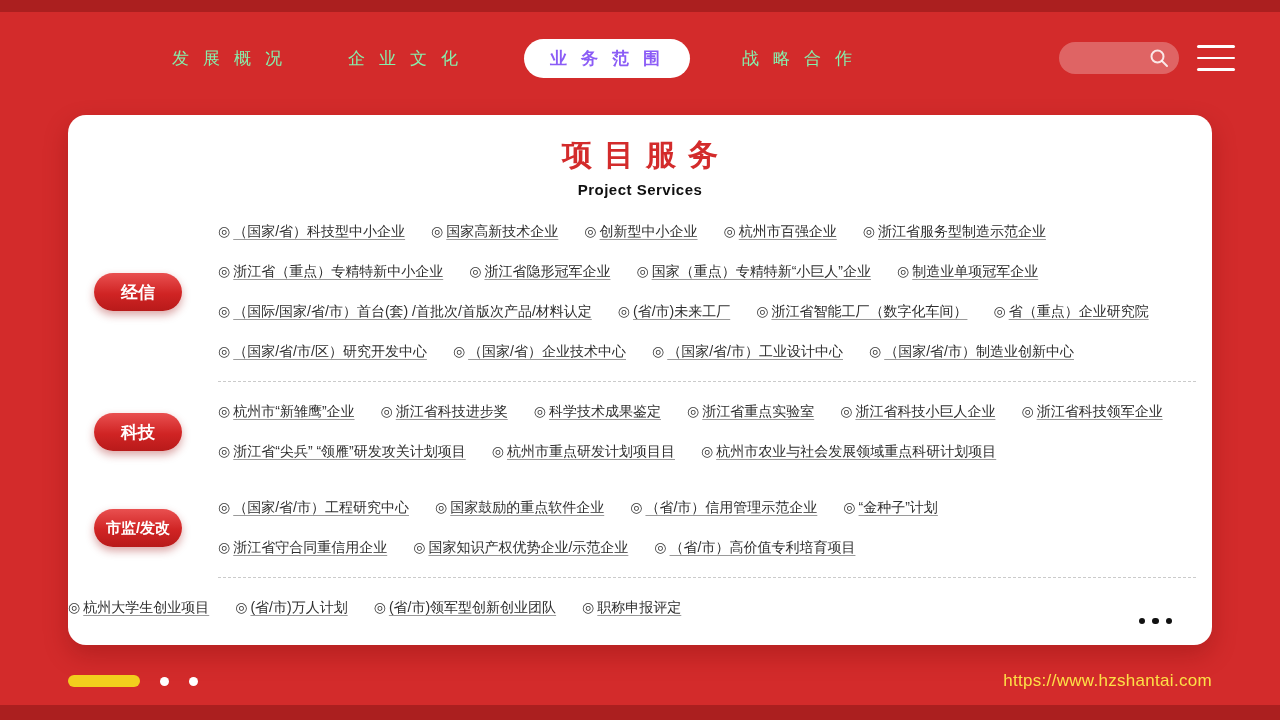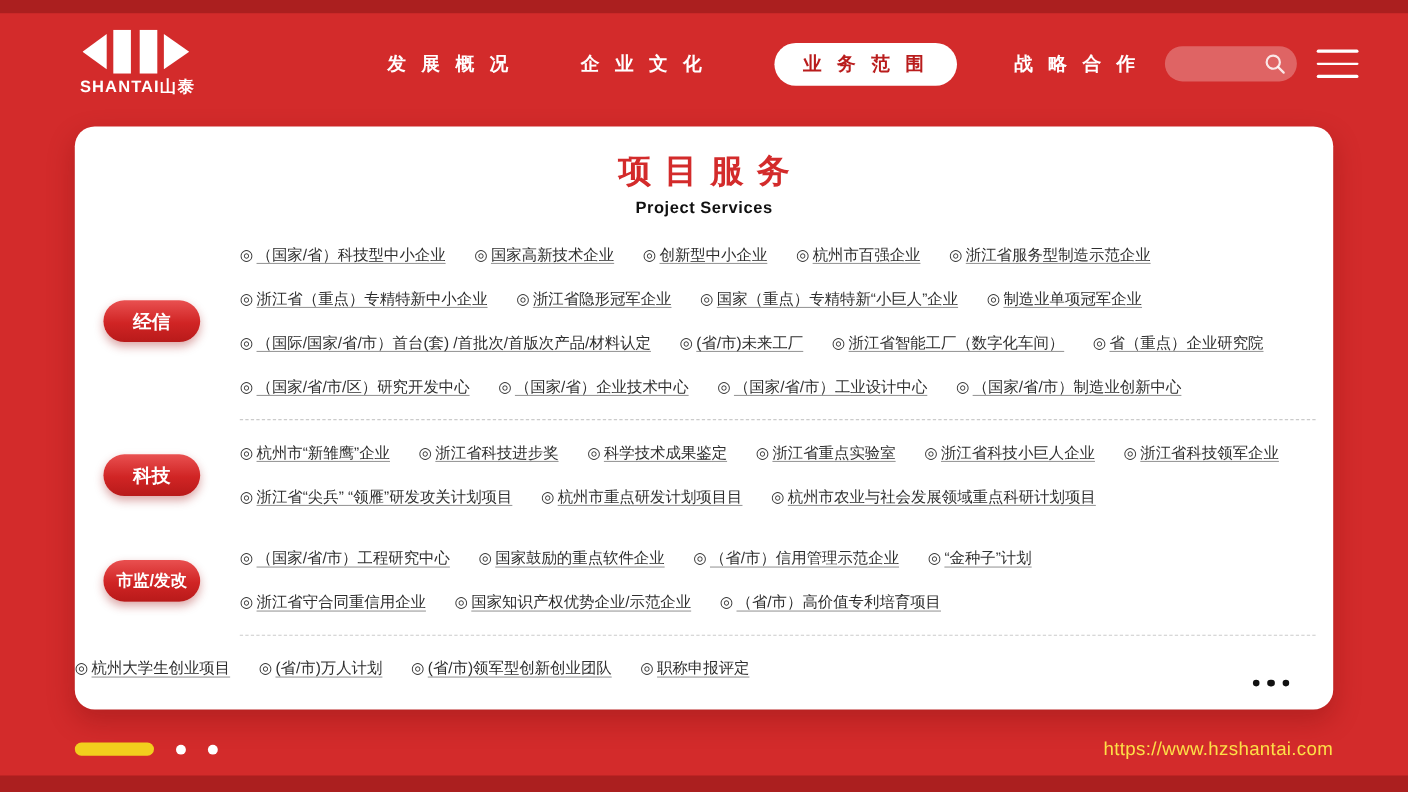--- a/index.html
+++ b/index.html
@@ -15,23 +15,23 @@
 
   
   header { position:absolute; top:12px; left:0; right:0; height:92px;
            display:flex; align-items:center; }
   .logo { margin-left:70px; width:110px; display:flex; flex-direction:column;
           align-items:center; cursor:pointer; }
   .logo svg { display:block; }
   .brand-text { color:#fff; font-weight:700; font-size:15px; letter-spacing:1px; margin-top:3px; }
 
   nav { display:flex; align-items:center; gap:52px; margin-left:172px; }
-  .nav-item { color:#ffffff; font-size:17px; font-weight:700; letter-spacing:14px;
+  .nav-item { color:#86efac; font-size:17px; font-weight:400; letter-spacing:14px;
               white-space:nowrap; cursor:pointer; }
-  .nav-item.active { background:#fff; color:#b91c1c; font-weight:700;
+  .nav-item.active { background:#fff; color:#8b5cf6; font-weight:700;
                      padding:8px 16px 8px 26px; border-radius:20px; }
 
   .search { margin-left:auto; width:120px; height:32px; border-radius:16px;
             background:rgba(255,255,255,.27); position:relative; display:flex;
             align-items:center; }
   .search input { width:84px; height:100%; margin-left:12px; border:none; outline:none;
                   background:transparent; color:#fff; font-size:13px; }
   .search .mag { position:absolute; right:10px; top:6px; width:20px; height:20px; }
 
   .burger { width:38px; margin:0 45px 0 18px; display:flex; flex-direction:column;
@@ -83,31 +83,20 @@
   .pg-dot { width:9px; height:9px; border-radius:50%; background:#fff; cursor:pointer; }
   .site-url { margin-left:auto; color:#fde047; font-size:17px; letter-spacing:.3px; }
 </style>
 </head>
 <body>
 
 <div class="page">
   <div class="strip top"></div>
 
   <header>
-    <div class="logo">
-      <span>
-        <svg width="100" height="40" viewBox="0 0 100 40">
-          <polygon points="0,20 22,4 22,36" fill="#ffffff"></polygon>
-          <rect x="28" y="0" width="16" height="40" fill="#ffffff"></rect>
-          <rect x="52" y="0" width="16" height="40" fill="#ffffff"></rect>
-          <polygon points="74,4 74,36 97,20" fill="#ffffff"></polygon>
-        </svg>
-      </span>
-      <div class="brand-text">SHANTAI山泰</div>
-    </div>
 
     <nav>
       <div class="nav-item">发展概况</div>
       <div class="nav-item">企业文化</div>
       <div class="nav-item active">业务范围</div>
       <div class="nav-item">战略合作</div>
     </nav>
 
     <div class="search">
       <input type="text" style="">

